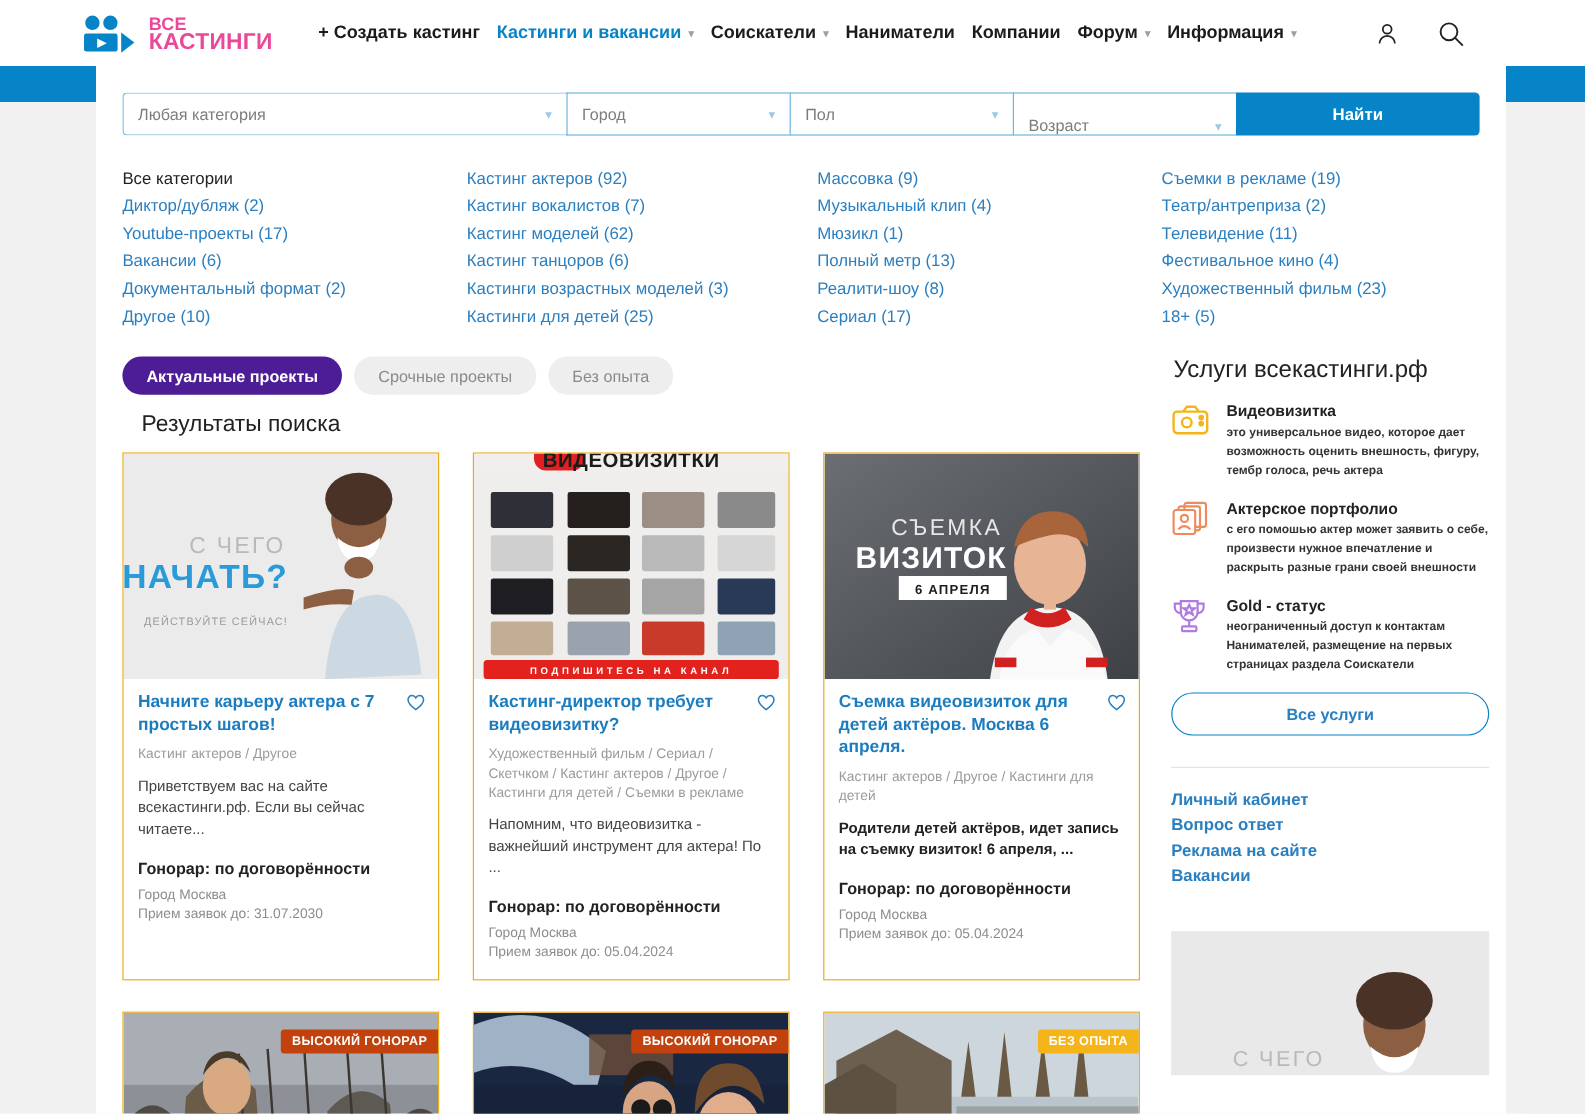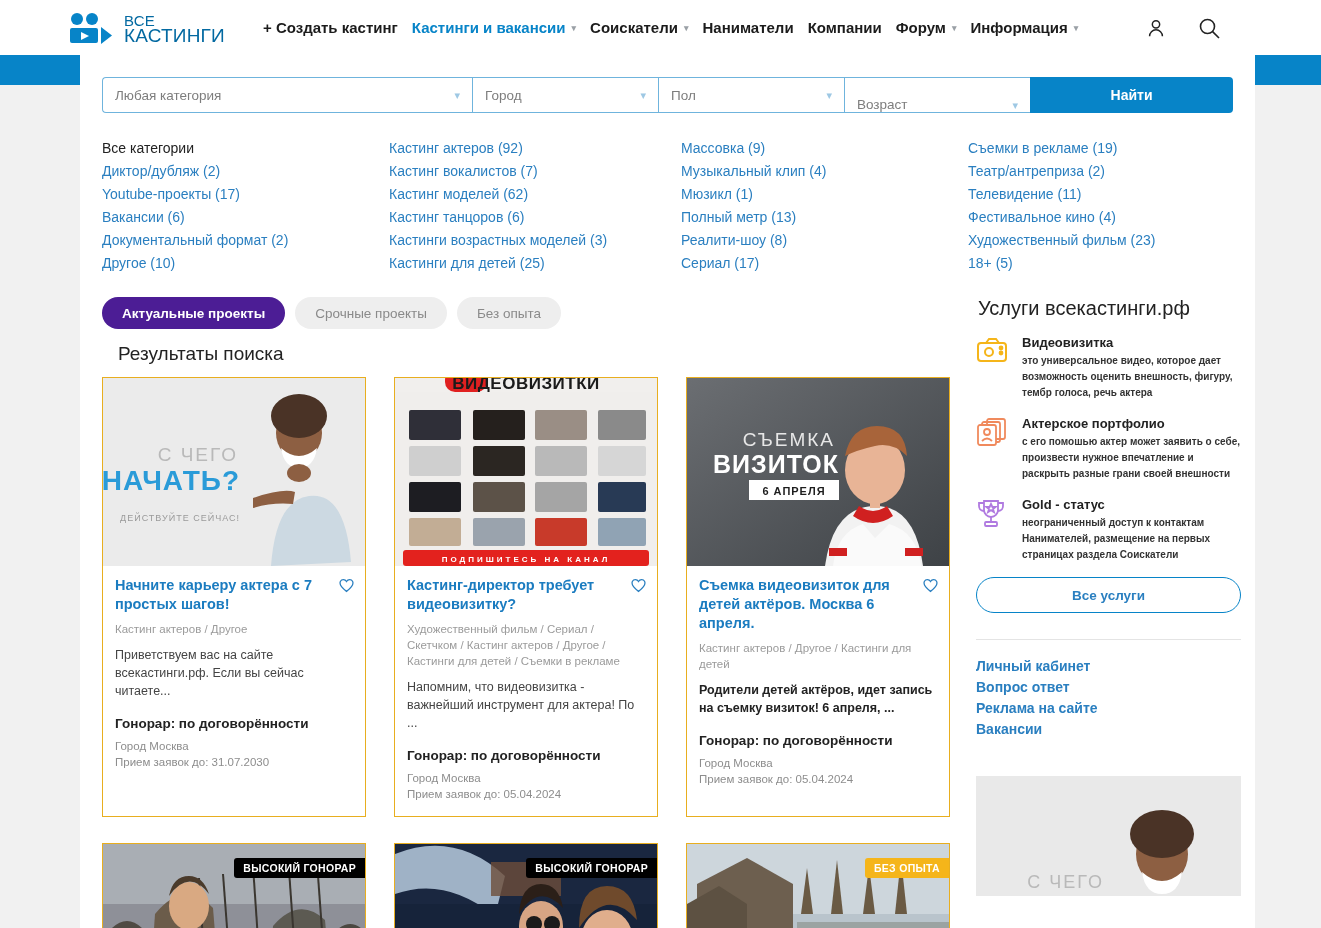--- a/index.html
+++ b/index.html
@@ -15,22 +15,22 @@
   
   .topbar{
     height:55px; background:#ffffff;
     display:flex; align-items:center;
     padding:0 100px 0 68px;
     position:relative; z-index:5;
   }
   .logo{ display:flex; align-items:center; gap:8px; margin-right:38px; }
   .logo-mark{ position:relative; width:48px; height:32px; flex:none; }
   .logo-text{
-    font-weight:normal; font-size:19px; line-height:15px;
-    color:#0369a1; letter-spacing:.2px;
+    font-weight:bold; font-size:19px; line-height:15px;
+    color:#ec4899; letter-spacing:.2px;
   }
   .logo-text span{ display:block; }
   .logo-text .l1{ font-size:15px; }
   .logo-text .l2{ font-size:19px; }
 
   .nav{ display:flex; align-items:center; gap:14px; flex:1;text-align:center; }
   .nav-item{
     font-size:15px; font-weight:bold; color:#1b1b1b;
     display:flex; align-items:center; gap:6px; cursor:pointer; white-space:nowrap;
   }
@@ -117,21 +117,21 @@
   .card-desc{ font-size:12.5px; color:#444; line-height:18px; margin-top:9px; }
   .card-desc.bold{ font-weight:bold; color:#222; }
   .card-fee{ font-size:13.5px; font-weight:bold; color:#222; margin-top:16px; }
   .card-meta{ font-size:11.5px; color:#8d8d8d; line-height:16px; margin-top:7px; }
 
   .badge{
     position:absolute; right:0; top:14px;
     color:#fff; font-size:10.5px; font-weight:bold;
     padding:4px 9px; border-radius:3px 0 0 3px; letter-spacing:.3px;
   }
-  .badge.red{ background:#000000; }
+  .badge.red{ background:#c2410c; }
   .badge.yellow{ background:#f5b51a; }
 
   
   .side-title{ font-size:20px; color:#222; margin:0 0 14px 2px; font-weight:normal; }
   .service{ display:flex; gap:12px; margin-bottom:14px; }
   .svc-icon{ width:34px; flex:none; padding-top:2px; }
   .svc-name{ font-size:13px; font-weight:bold; color:#222; line-height:17px; }
   .svc-desc{ font-size:10px; color:#333; line-height:16px; margin-top:2px; font-weight:bold; }
   .all-services{
     display:block; width:100%; height:36px; margin-top:10px;

